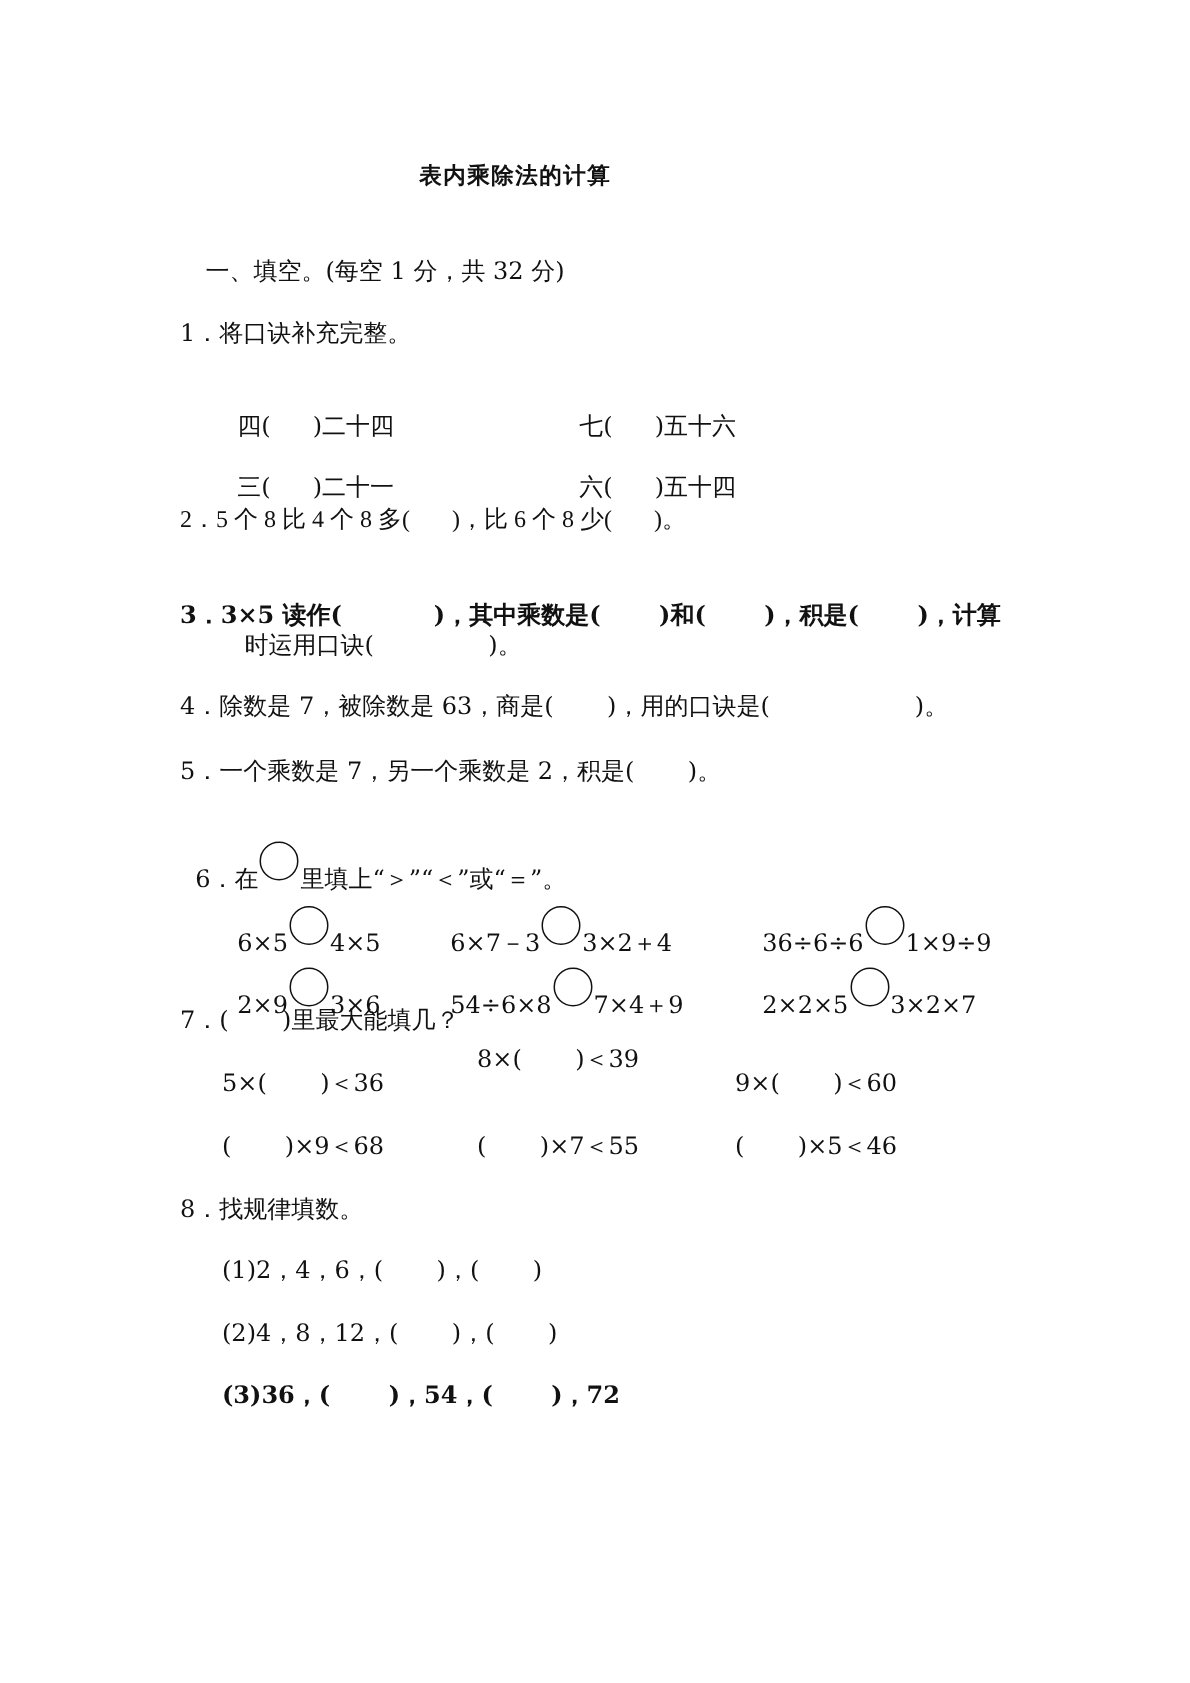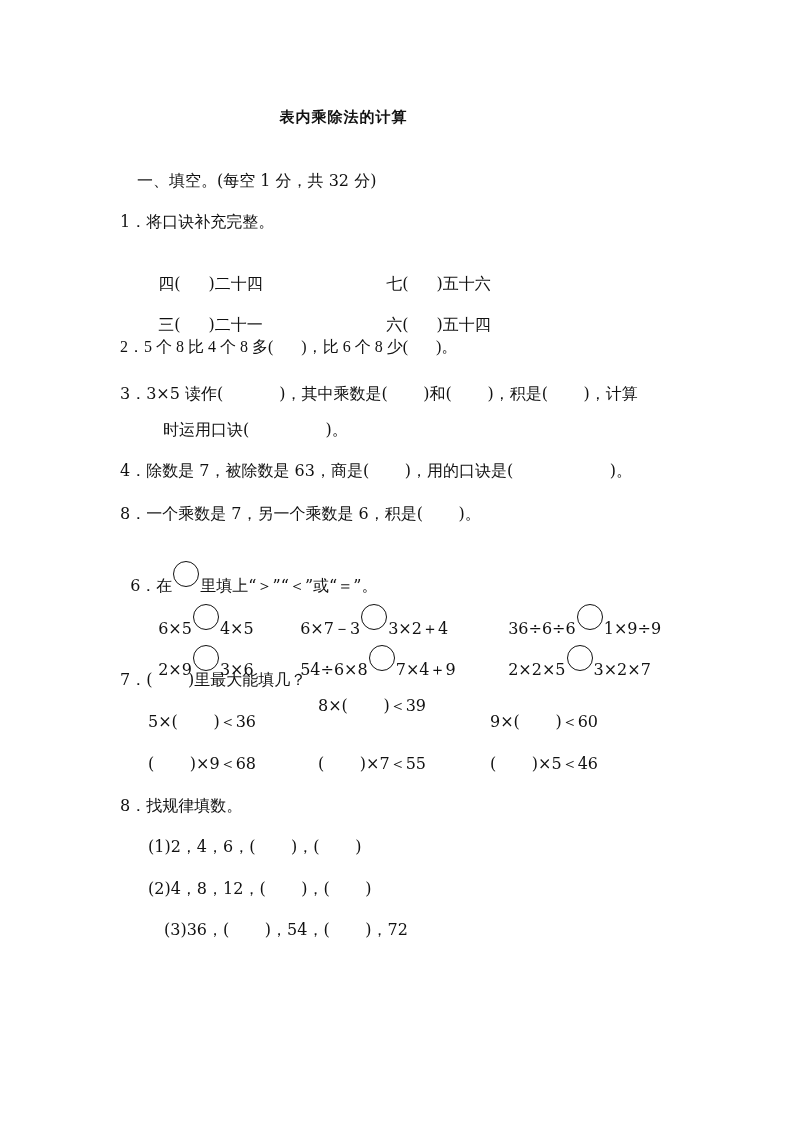--- a/index.html
+++ b/index.html
@@ -36,26 +36,26 @@
 </div>
 <div class="abs" style="top:295px; left:148px;">
   <span>三(</span><span style="display:inline-block;width:28px;"></span><span>)二十一</span>
 </div>
 <div class="abs" style="top:295px; left:376px;">
   <span>六(</span><span style="display:inline-block;width:28px;"></span><span>)五十四</span>
 </div>
 
 <div class="abs" style="top:337px; left:120px;font-family:Liberation Serif, serif;">2．5 个 8 比 4 个 8 多(       )，比 6 个 8 少(       )。</div>
 
-<div class="abs" style="top:384px; left:120px;">3．3×5 读作(           )，其中乘数是(       )和(       )，积是(       )，计算</div>
+<div class="abs" style="top:400px; left:120px;font-weight:bold;">3．3×5 读作(           )，其中乘数是(       )和(       )，积是(       )，计算</div>
 <div class="abs" style="top:420px; left:148px;margin-left:15px;">时运用口诀(               )。</div>
 
 <div class="abs" style="top:461px; left:120px;">4．除数是 7，被除数是 63，商是(       )，用的口诀是(                   )。</div>
 
-<div class="abs" style="top:504px; left:120px;">8．一个乘数是 7，另一个乘数是 6，积是(       )。</div>
+<div class="abs" style="top:504px; left:120px;">5．一个乘数是 7，另一个乘数是 2，积是(       )。</div>
 
 <div class="abs" style="top:549px; left:120px;">
   <span>6．在</span><span class="circle"></span><span>里填上“＞”“＜”或“＝”。</span>
 </div>
 
 <div class="abs" style="top:592px; left:148px;">
   <span>6×5</span><span class="circle"></span><span>4×5</span>
 </div>
 <div class="abs" style="top:592px; left:290px;">
   <span>6×7－3</span><span class="circle"></span><span>3×2＋4</span>
@@ -77,13 +77,13 @@
 <div class="abs" style="top:712px; left:148px;">5×(       )＜36</div>
 <div class="abs" style="top:696px; left:318px;">8×(       )＜39</div>
 <div class="abs" style="top:712px; left:490px;">9×(       )＜60</div>
 <div class="abs" style="top:754px; left:148px;">(       )×9＜68</div>
 <div class="abs" style="top:754px; left:318px;">(       )×7＜55</div>
 <div class="abs" style="top:754px; left:490px;">(       )×5＜46</div>
 
 <div class="abs" style="top:796px; left:120px;">8．找规律填数。</div>
 <div class="abs" style="top:837px; left:148px;">(1)2，4，6，(       )，(       )</div>
 <div class="abs" style="top:879px; left:148px;">(2)4，8，12，(       )，(       )</div>
-<div class="abs" style="top:920px; left:164px;">(3)36，(       )，54，(       )，72</div>
+<div class="abs" style="top:920px; left:148px;font-weight:bold;">(3)36，(       )，54，(       )，72</div>
 
 </body></html>

